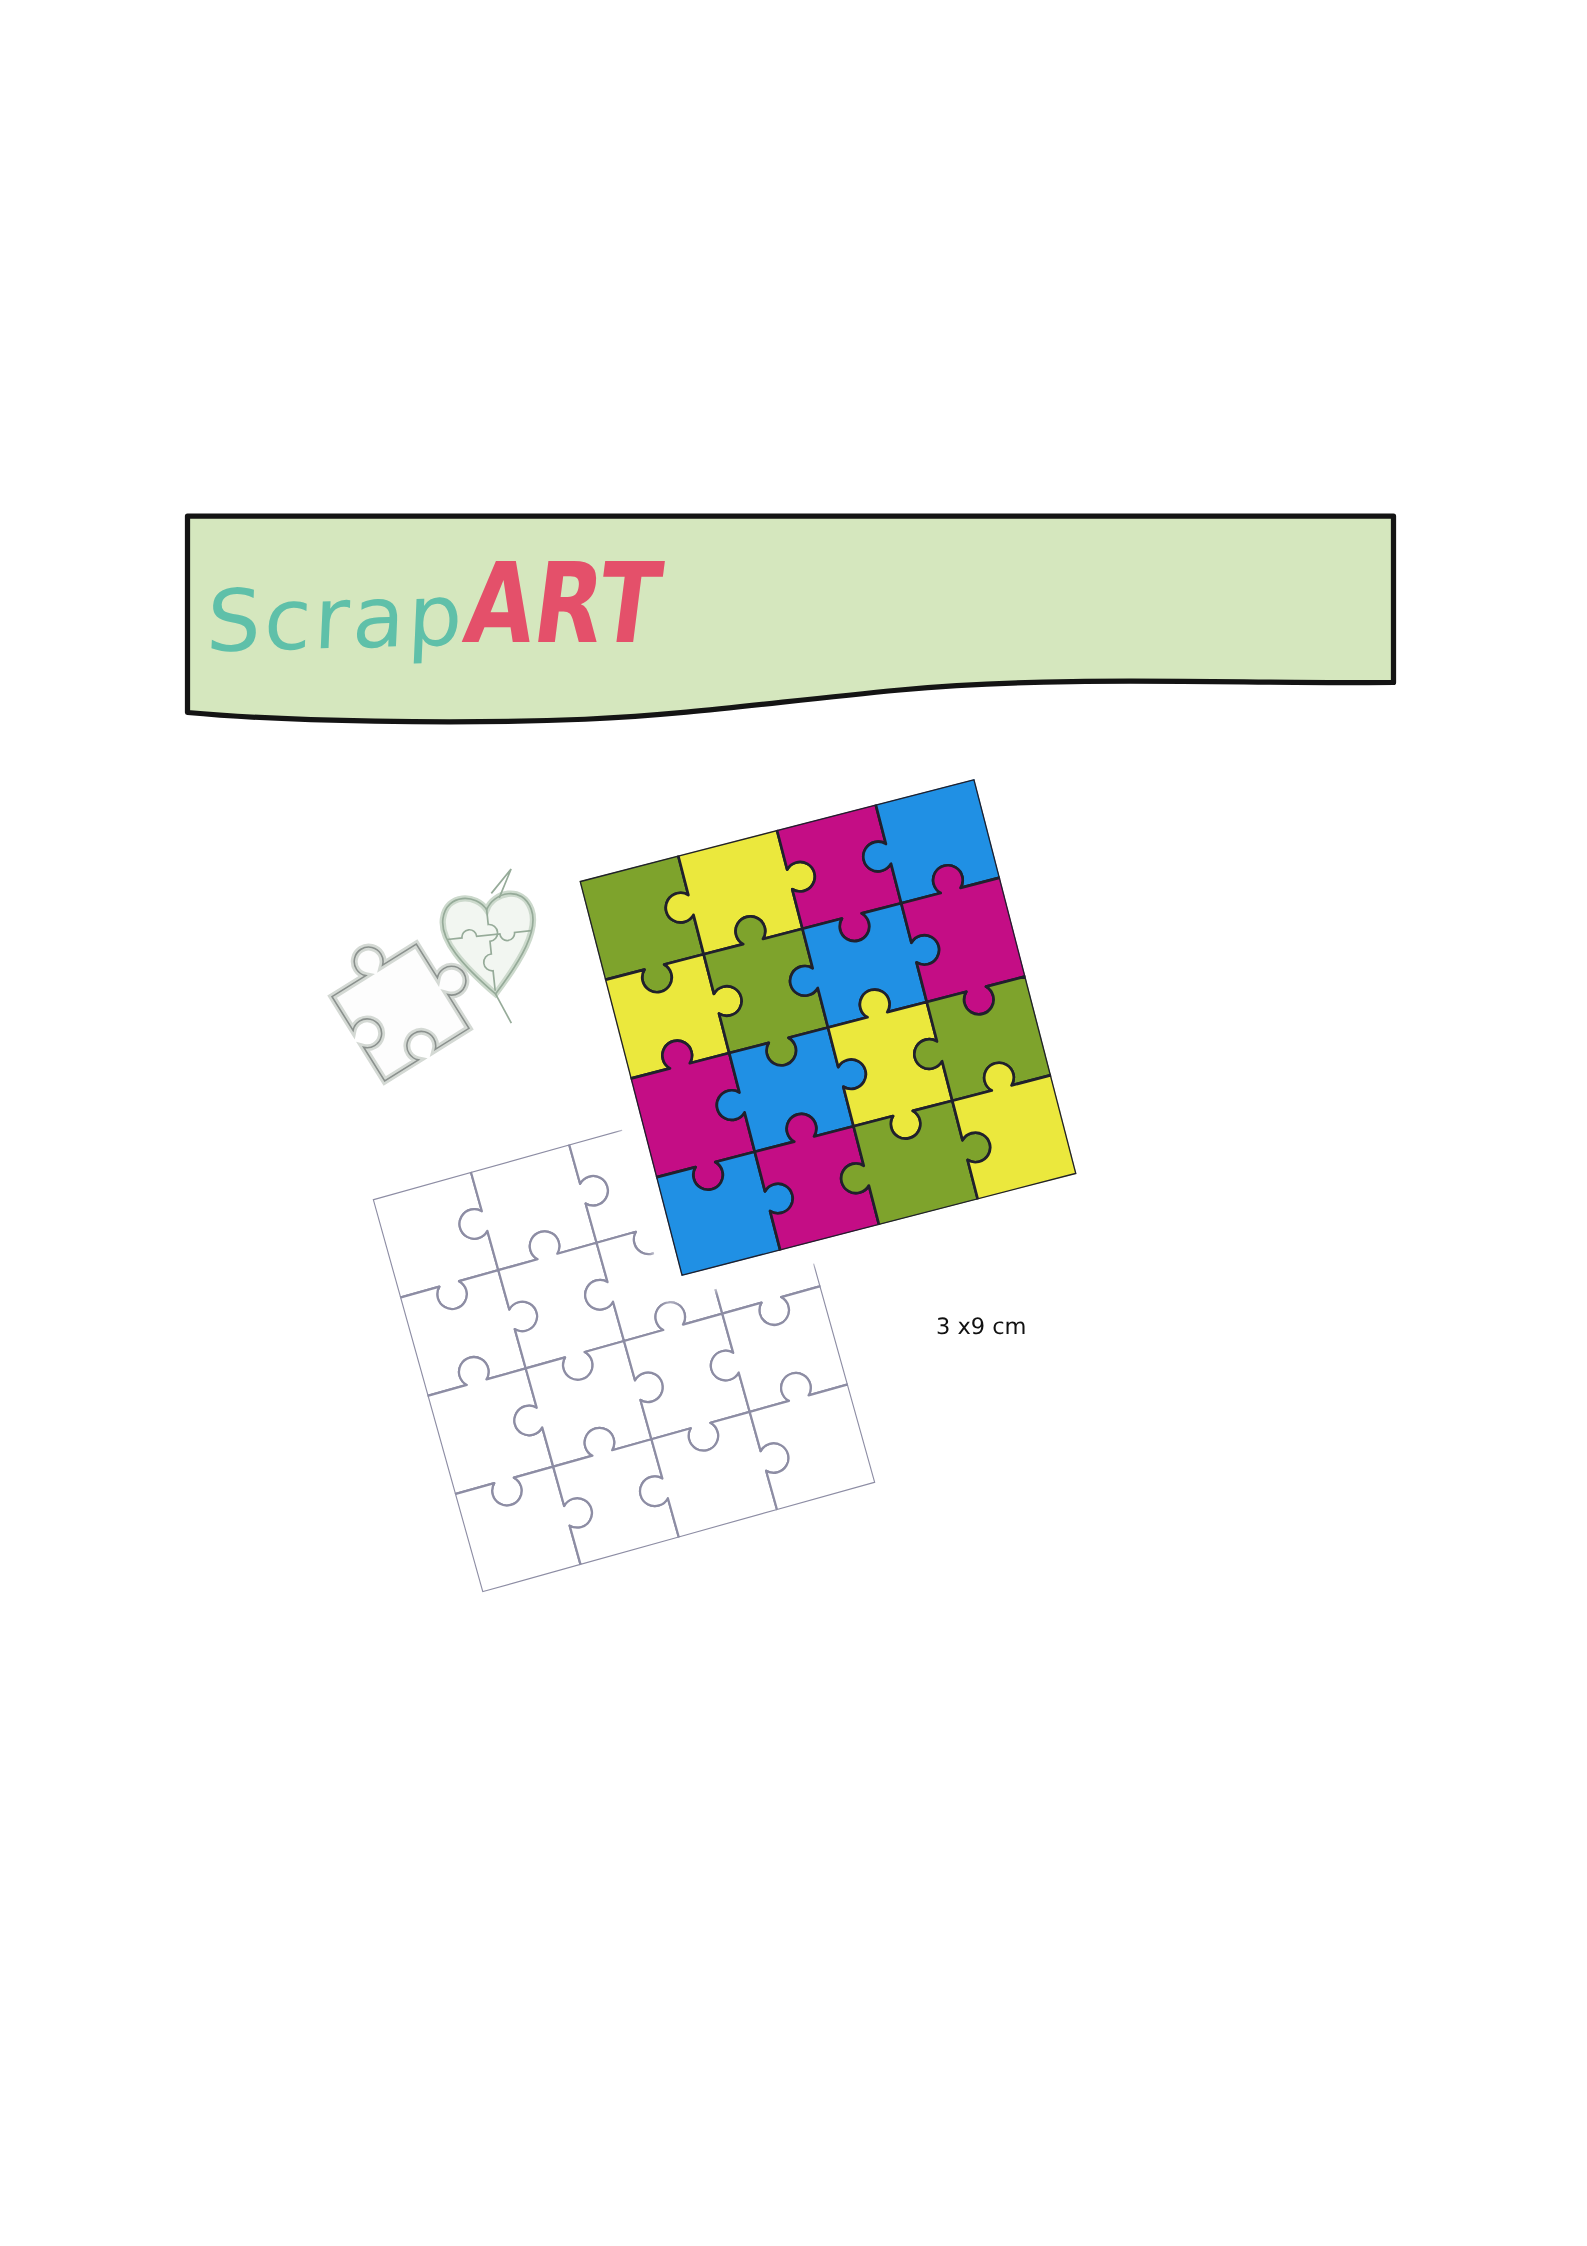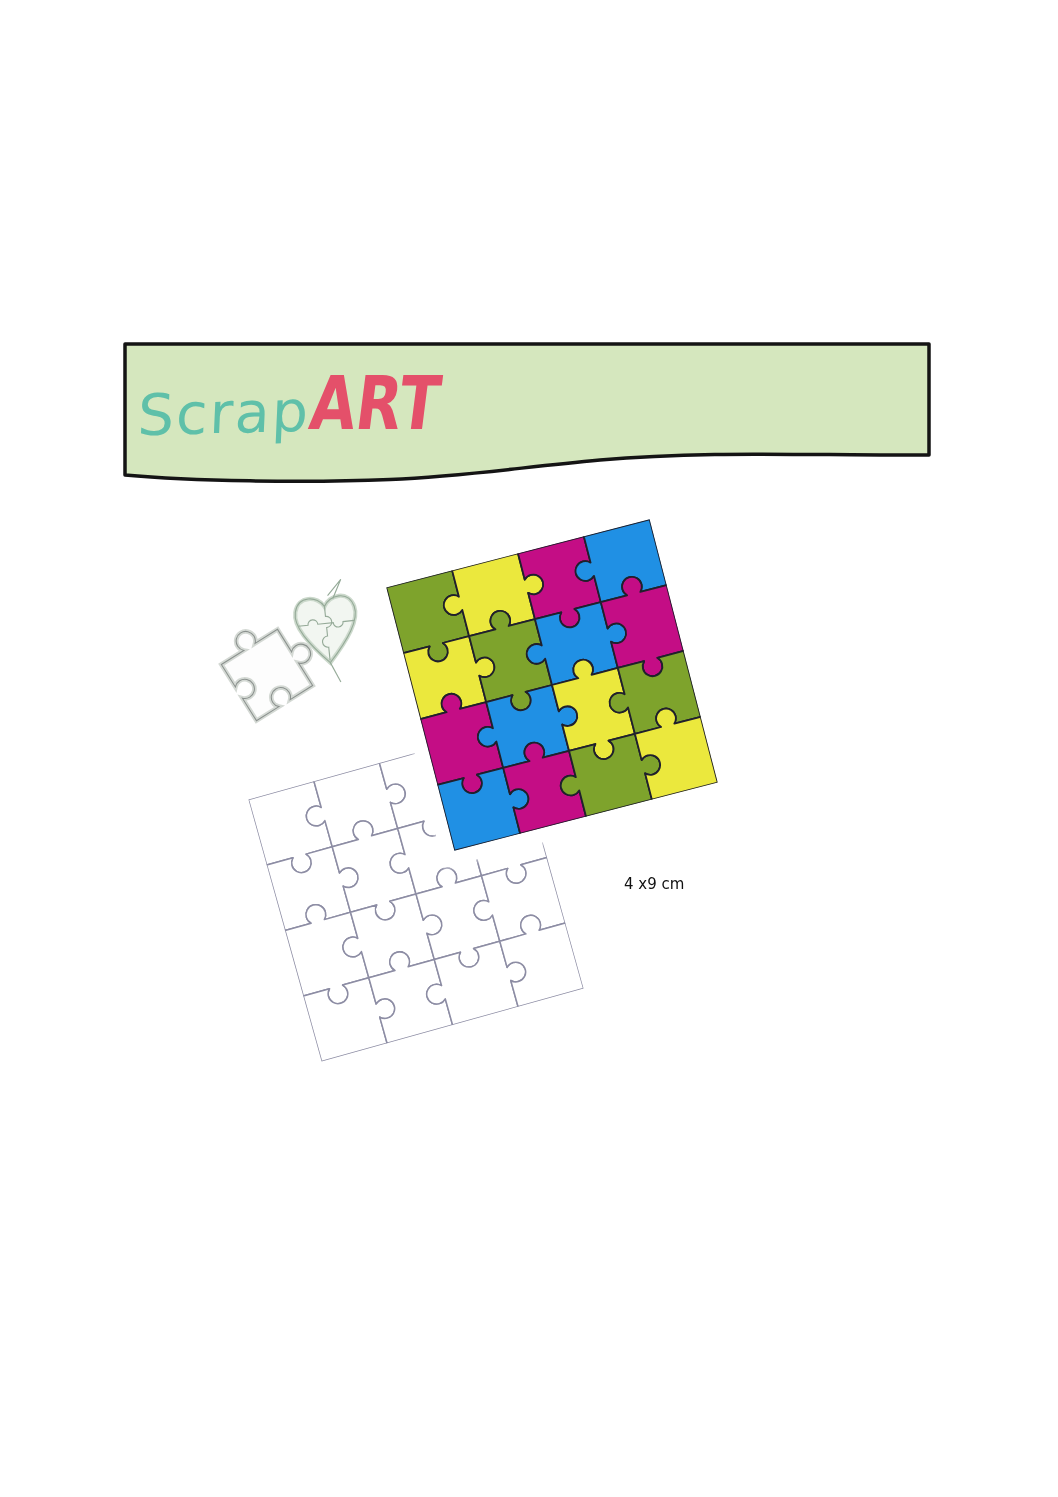--- a/index.html
+++ b/index.html
@@ -139,15 +139,15 @@
     <path id="piece-rim" d="M 0 0 L 40 0 A 14.5 14.5 0 1 1 60 0 L 100 0
              L 100 40 A 14.5 14.5 0 1 1 100 60 L 100 100
              L 60 100 A 14.5 14.5 0 1 0 40 100 L 0 100
              L 0 60 A 14.5 14.5 0 1 0 0 40 L 0 0 Z" fill="#fdfdfd" stroke="#d4d9d4" stroke-width="7"></path>
     <path id="piece-line" fill="none" d="M 0 0 L 40 0 A 14.5 14.5 0 1 1 60 0 L 100 0
              L 100 40 A 14.5 14.5 0 1 1 100 60 L 100 100
              L 60 100 A 14.5 14.5 0 1 0 40 100 L 0 100
              L 0 60 A 14.5 14.5 0 1 0 0 40 L 0 0 Z" stroke="#8b918e" stroke-width="1.6"></path>
   </svg>
 
-  <div class="dimension-label">4 x9 cm</div>
+  <div class="dimension-label">3 x9 cm</div>
 
 </div>
 
 </body></html>

